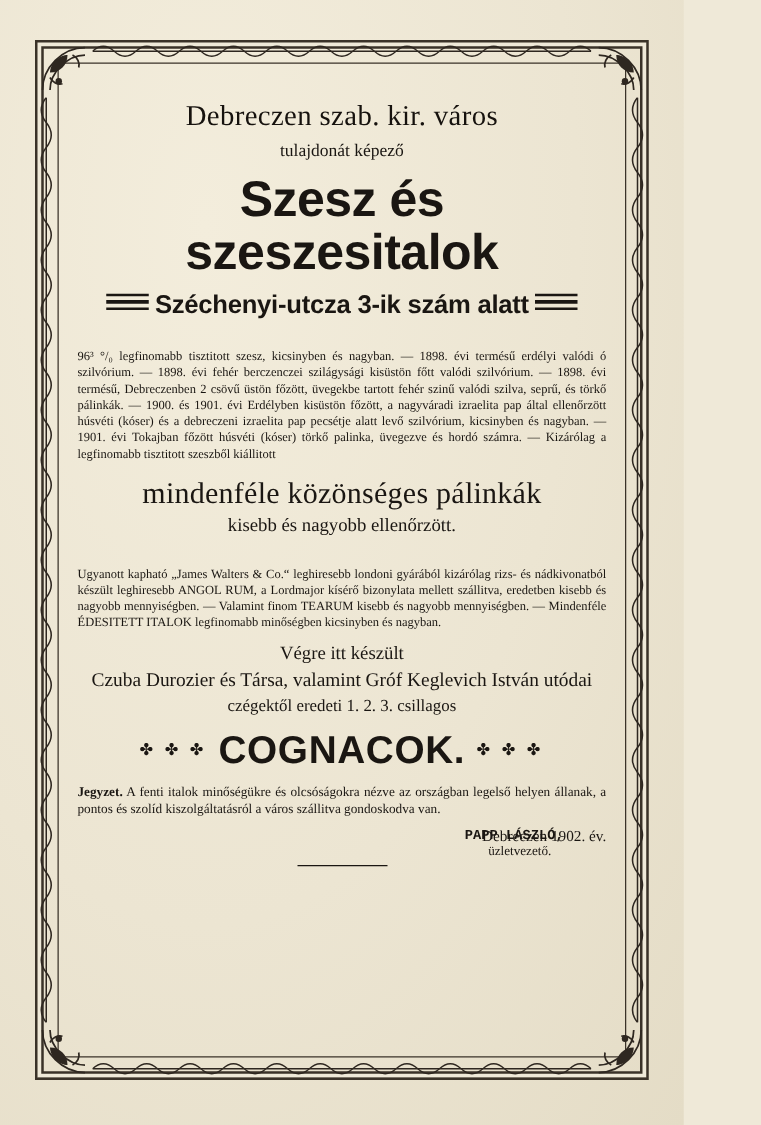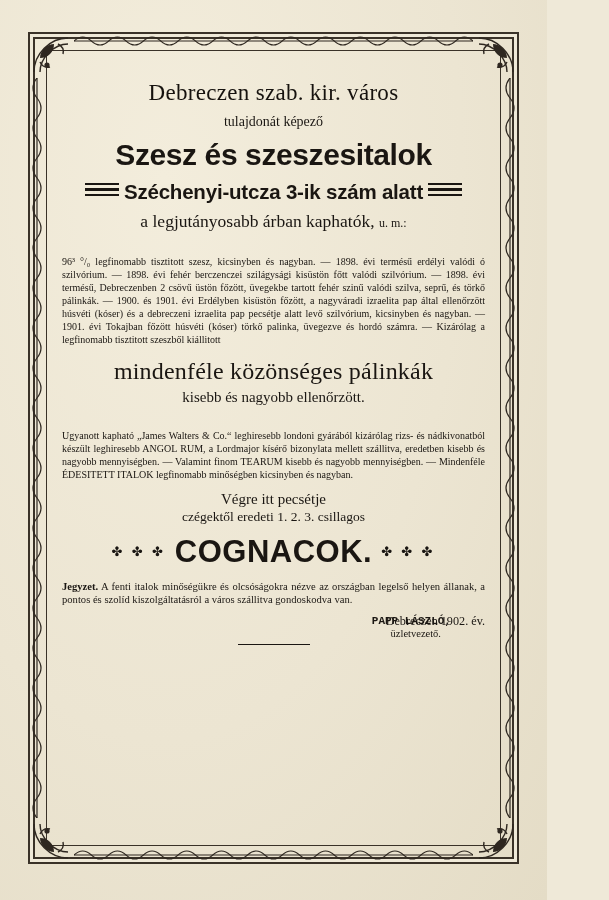--- a/index.html
+++ b/index.html
@@ -47,21 +47,21 @@
   .content{
     position:absolute;
     left:62px;top:64px;right:62px;bottom:68px;
     text-align:center;
   }
   .l1{font-size:23px;letter-spacing:.3px;margin-top:16px;color:#16120e;}
   .l2{font-size:14px;margin-top:8px;}
   .l3{
     font-family:"Liberation Sans", sans-serif;
     font-weight:bold;
-    font-size:30px;
+    font-size:40px;
     letter-spacing:-.4px;
     margin-top:9px;
     line-height:1.05;
   }
   .l4{font-size:21px;margin-top:7px;}
   .banner{
     margin-top:9px;
     display:flex;align-items:flex-start;justify-content:center;gap:5px;
   }
   .banner .bars{display:inline-block;width:34px;}
@@ -221,33 +221,30 @@
           <i></i>
         </span>
       <span class="banner-txt">Széchenyi-utcza 3-ik szám alatt</span>
       <span class="bars">
           <i></i>
           <i></i>
           <i></i>
         </span>
     </div>
 
-    <div class="l5">
-      <span>a legjutányosabb árban kaphatók,</span>
-      <small>u. m.:</small>
-    </div>
 
     <div class="para">96³ °/₀ legfinomabb tisztitott szesz, kicsinyben és nagyban. — 1898. évi termésű erdélyi valódi ó szilvórium. — 1898. évi fehér berczenczei szilágysági kisüstön főtt valódi szilvórium. — 1898. évi termésű, Debreczenben 2 csövű üstön főzött, üvegekbe tartott fehér szinű valódi szilva, seprű, és törkő pálinkák. — 1900. és 1901. évi Erdélyben kisüstön főzött, a nagyváradi izraelita pap által ellenőrzött húsvéti (kóser) és a debreczeni izraelita pap pecsétje alatt levő szilvórium, kicsinyben és nagyban. — 1901. évi Tokajban főzött húsvéti (kóser) törkő palinka, üvegezve és hordó számra. — Kizárólag a legfinomabb tisztitott szeszből kiállitott</div>
 
     <div class="l6">mindenféle közönséges pálinkák</div>
     <div class="l7">kisebb és nagyobb ellenőrzött.</div>
 
     <div class="para">Ugyanott kapható „James Walters &amp; Co.“ leghiresebb londoni gyárából kizárólag rizs- és nádkivonatból készült leghiresebb ANGOL RUM, a Lordmajor kísérő bizonylata mellett szállitva, eredetben kisebb és nagyobb mennyiségben. — Valamint finom TEARUM kisebb és nagyobb mennyiségben. — Mindenféle ÉDESITETT ITALOK legfinomabb minőségben kicsinyben és nagyban.</div>
 
-    <div class="l8">Végre itt pecsétje</div>
+    <div class="l8">Végre itt készült</div>
+    <div class="l9">Czuba Durozier és Társa, valamint Gróf Keglevich István utódai</div>
     <div class="l10">czégektől eredeti 1. 2. 3. csillagos</div>
 
     <div class="cognac-row">
       <span class="florets">✤ ✤ ✤</span>
       <span class="cognac">COGNACOK.</span>
       <span class="florets">✤ ✤ ✤</span>
     </div>
 
     <div class="note">
       <b>Jegyzet.</b>

